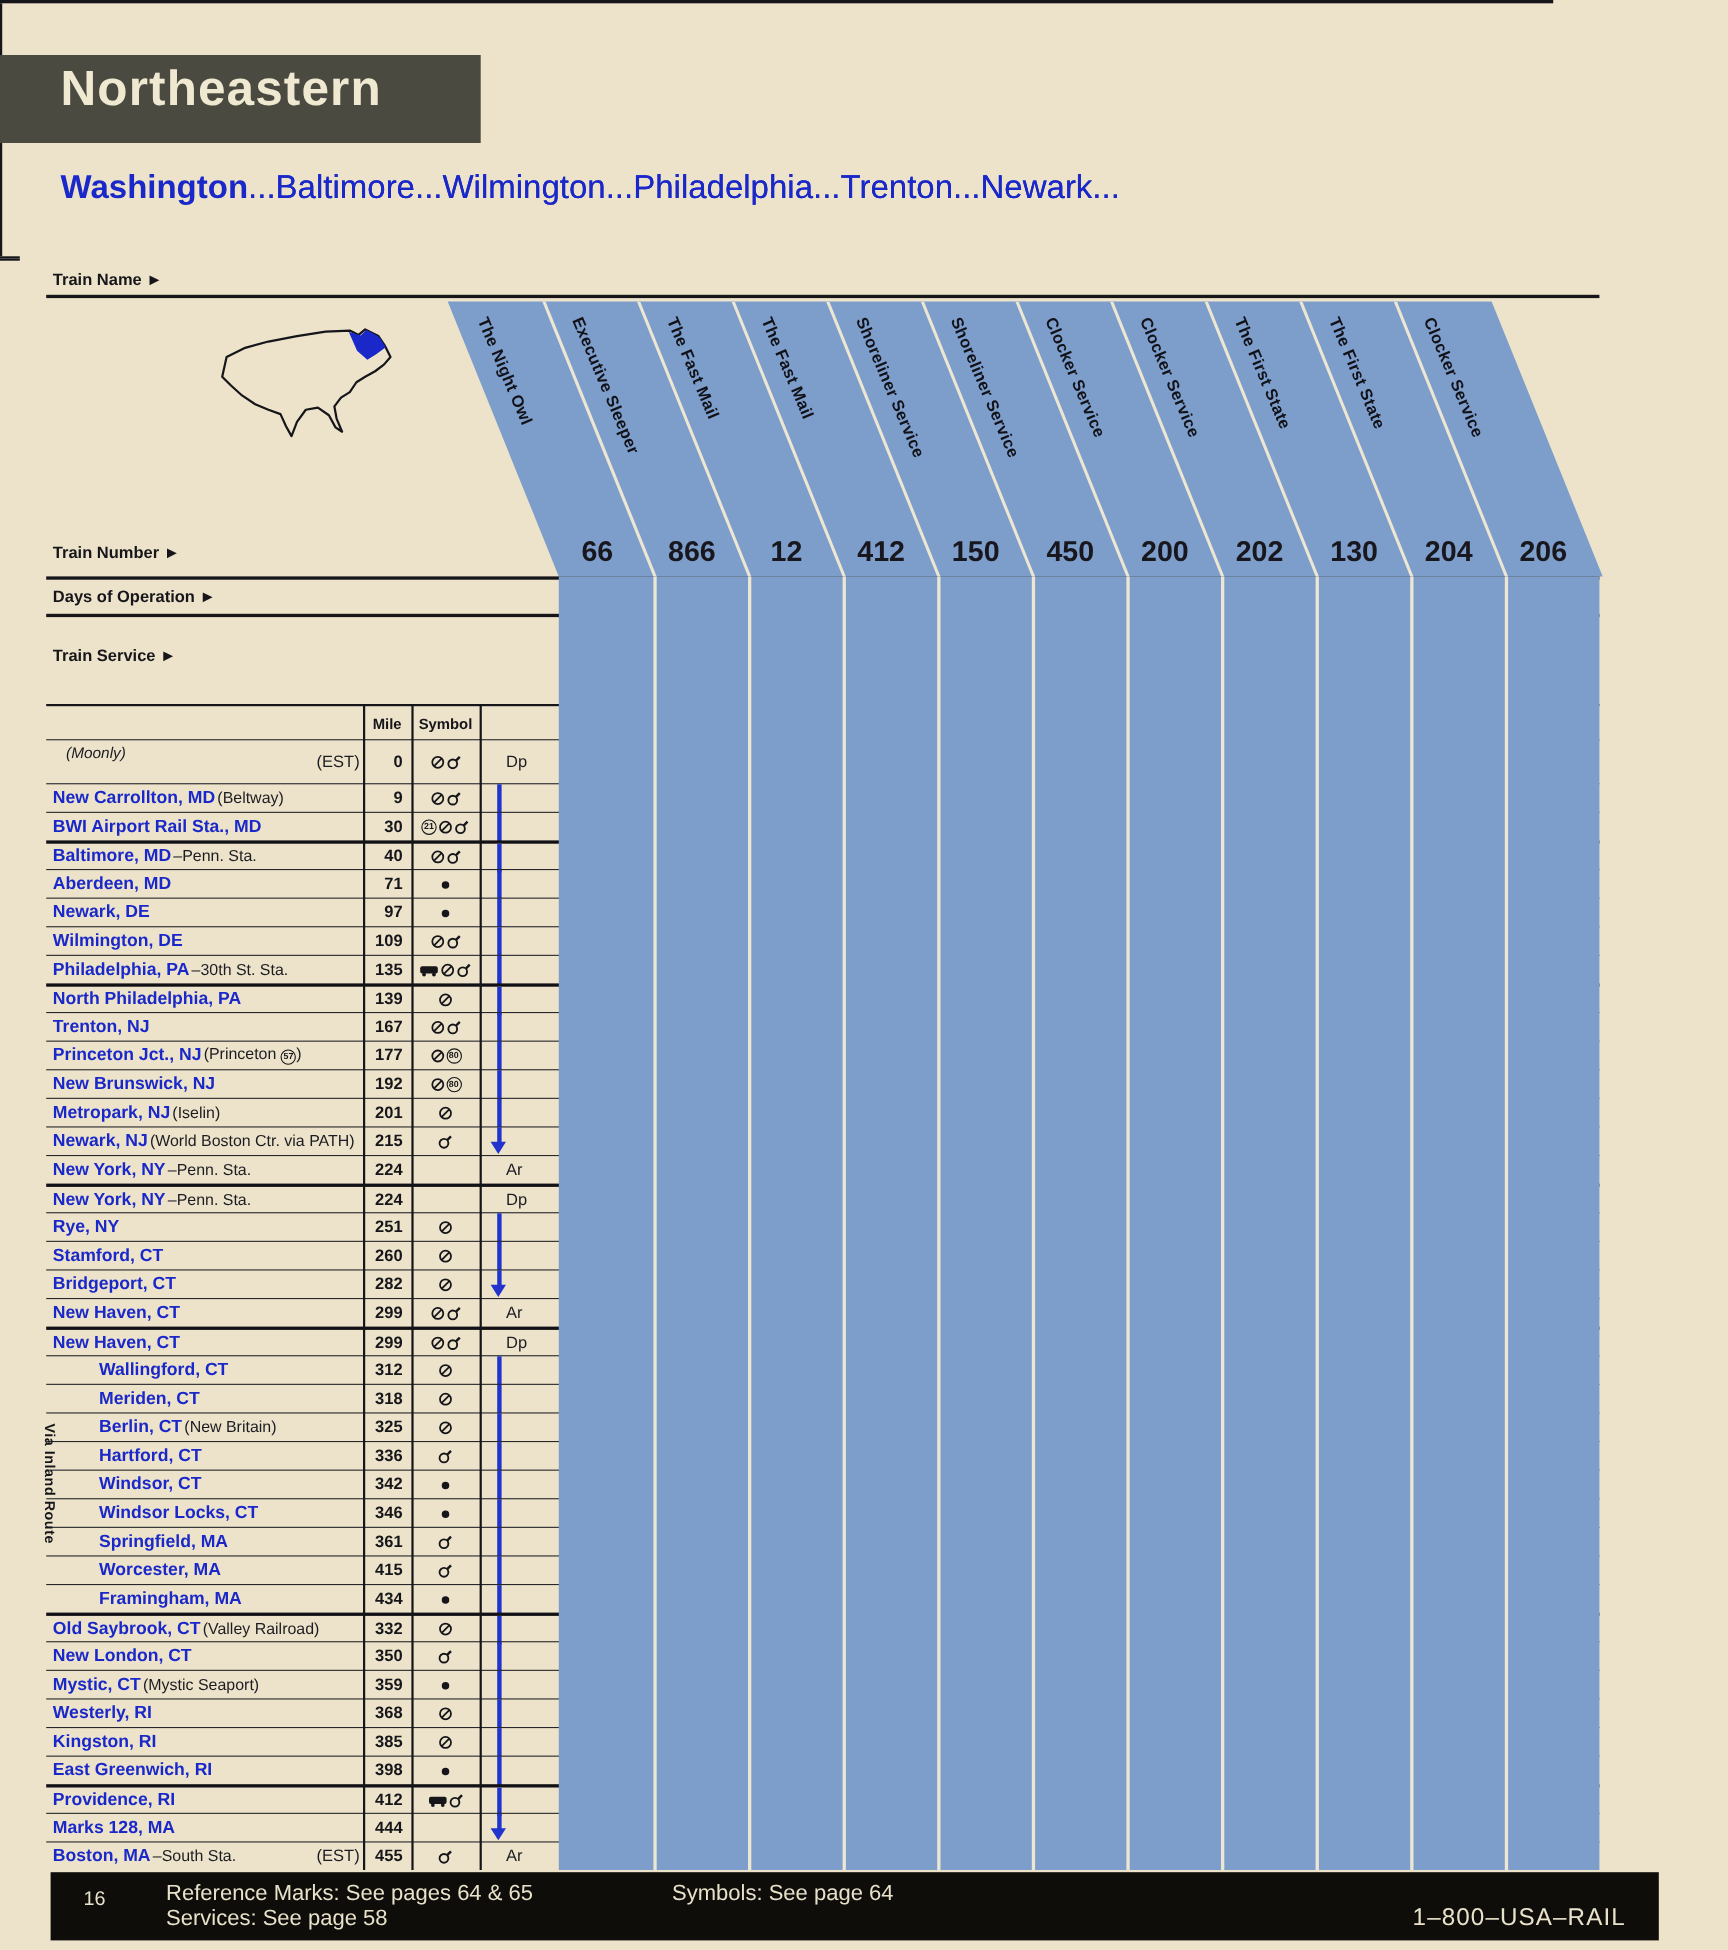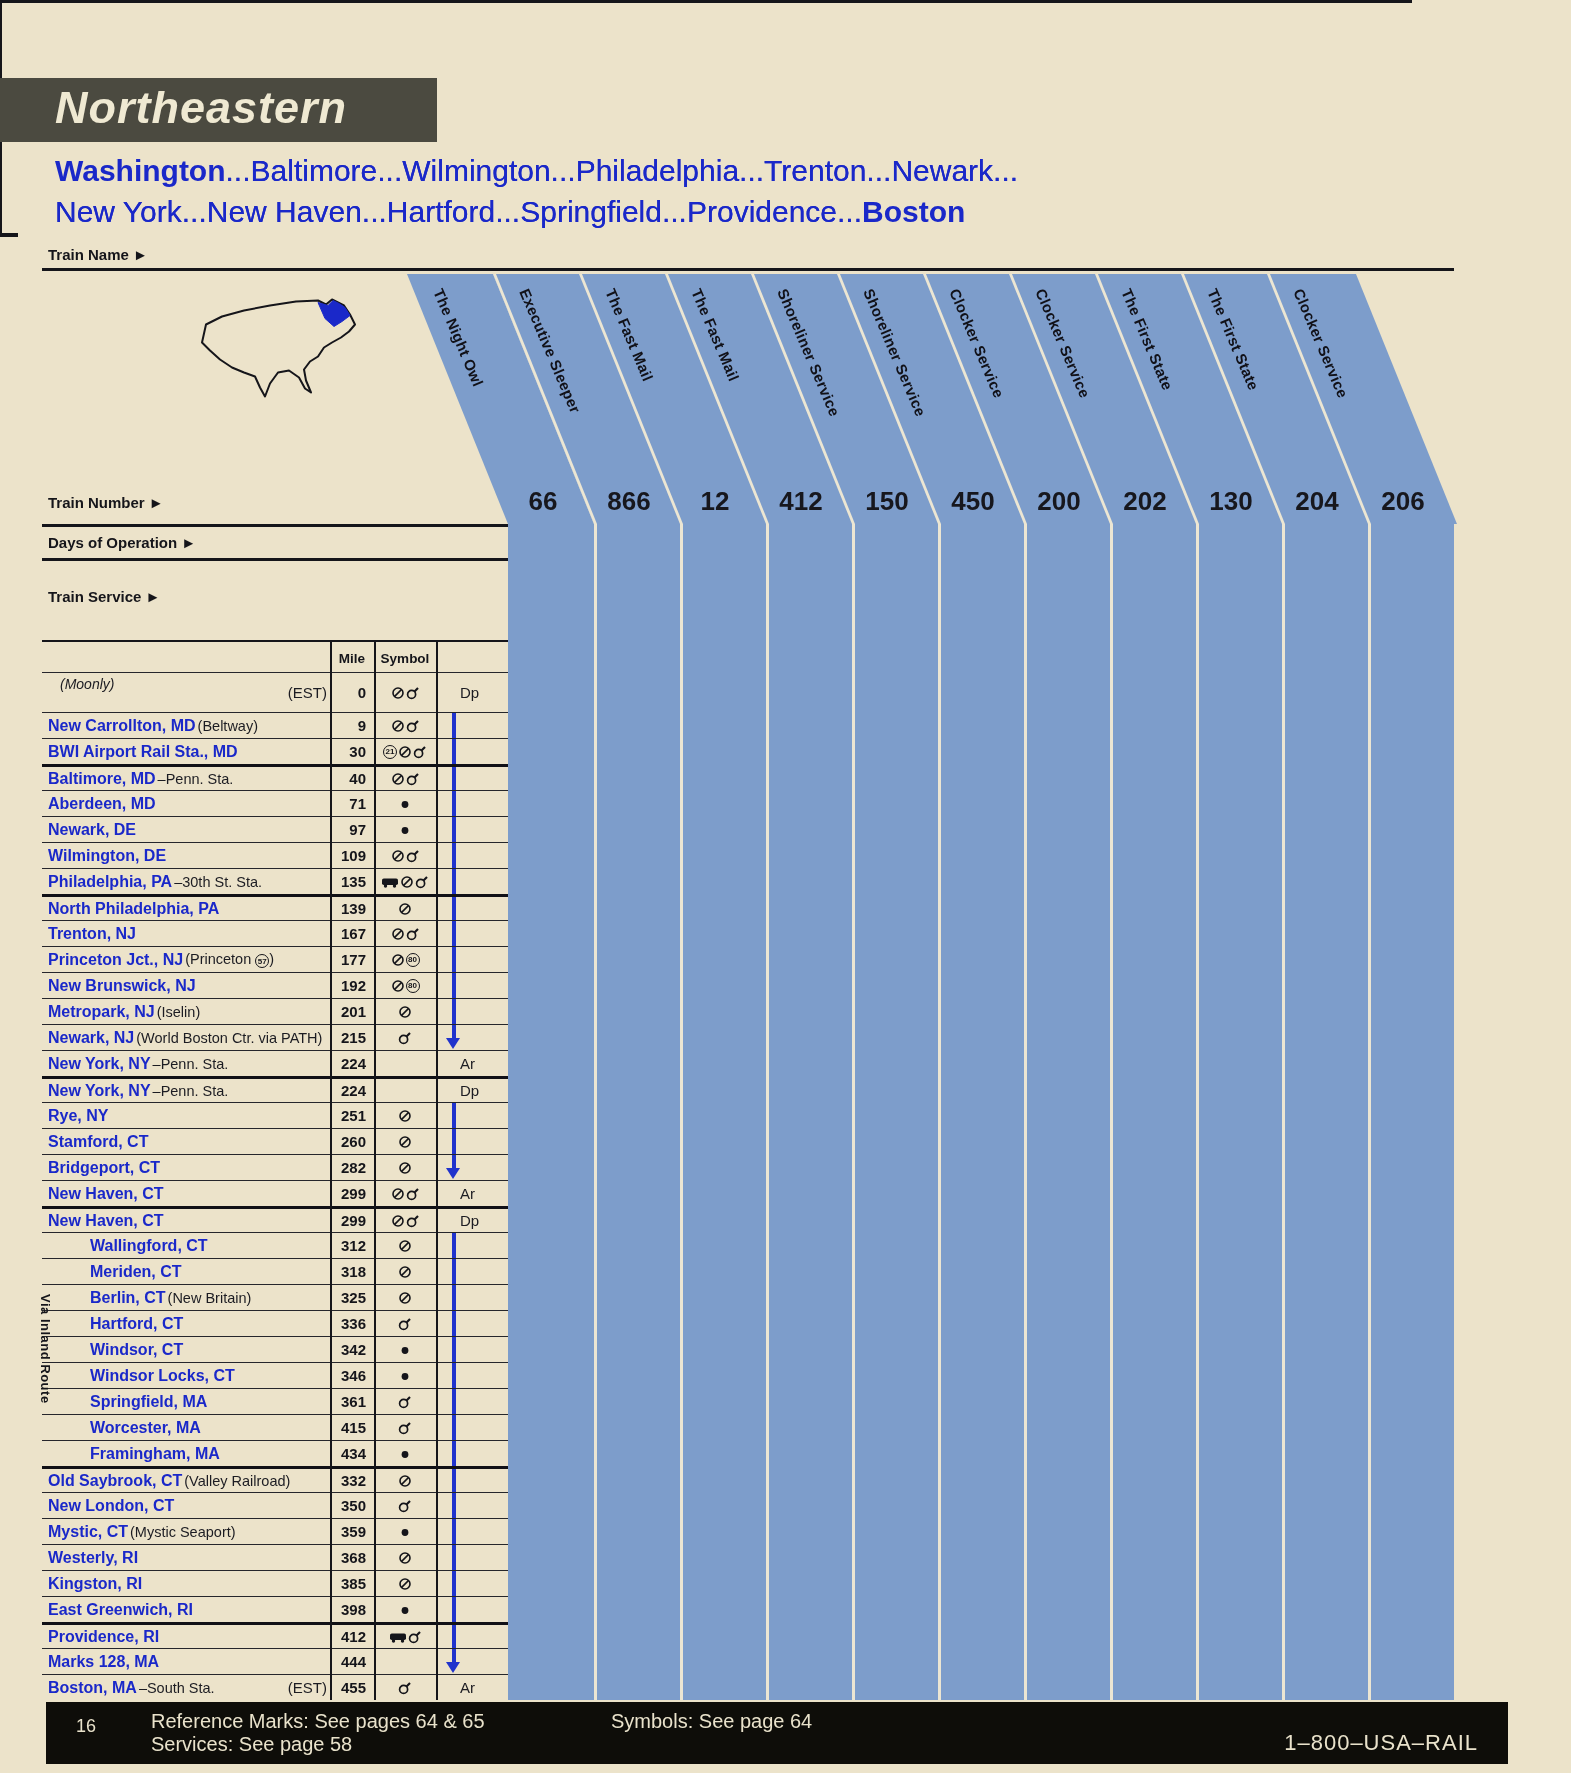--- a/index.html
+++ b/index.html
@@ -1,20 +1,20 @@
 <!DOCTYPE html>
 <html><head>
 <meta charset="utf-8">
 <style>
   html,body{margin:0;padding:0;background:#cfc7ae;}
   #page{position:relative;width:1571px;height:1773px;background:#ece3ca;overflow:hidden;
         font-family:"Liberation Sans",sans-serif;color:#15151a;}
   .abs{position:absolute;}
   
-  #titlebar{position:absolute;left:0;top:78px;width:437px;height:64px;background:#4b4a40;font-style:italic;}
+  #titlebar{position:absolute;left:0;top:50px;width:437px;height:80px;background:#4b4a40;}
   #titlebar span{position:absolute;left:55px;top:4px;font-size:45px;font-weight:bold;color:#efe9d2;letter-spacing:1px;}
   #route{position:absolute;left:55px;top:150px;width:1420px;line-height:41px;font-size:30px;color:#1a28c9;}
   #route .em{font-weight:bold;}
   #route .rg{font-weight:normal;text-shadow:0 0 0.6px #1a28c9;}
   .hdr-label{position:absolute;left:48px;font-size:15px;font-weight:bold;color:#15151a;}
   .rule{position:absolute;left:42px;width:1412px;background:#15151a;}
   
   .stripe{position:absolute;top:274px;height:250px;width:86px;background:#7d9dcb;
           transform:skewX(22deg);transform-origin:left bottom;border-left:3px solid #ece6d3;}
   .stripe.first{border-left:none;}
@@ -75,21 +75,20 @@
 <body>
 
 <div id="page">
 
   <div id="titlebar">
     <span>Northeastern</span>
   </div>
 
   <div id="route">
     <div id="route-line1"><span class="em">Washington</span><span class="rg">...Baltimore...Wilmington...Philadelphia...Trenton...Newark...</span></div>
-    <div id="route-line2"><span class="rg">New York...New Haven...Hartford...Springfield...Providence...</span><span class="em">Boston</span></div>
   </div>
 
   <div class="hdr-label" style="top:246px;">Train Name ►</div>
   <div class="rule" style="top:268px;height:3px;"></div>
 
   <div id="band">
       <div class="stripe first" style="left: 508px; background: rgb(125, 157, 203);"></div>
       <div class="tname" style="left: 446px; top: 286px;">The Night Owl</div>
       <div class="stripe" style="left: 594px; background: rgb(125, 157, 203);"></div>
       <div class="tname" style="left: 532px; top: 286px;">Executive Sleeper</div>

